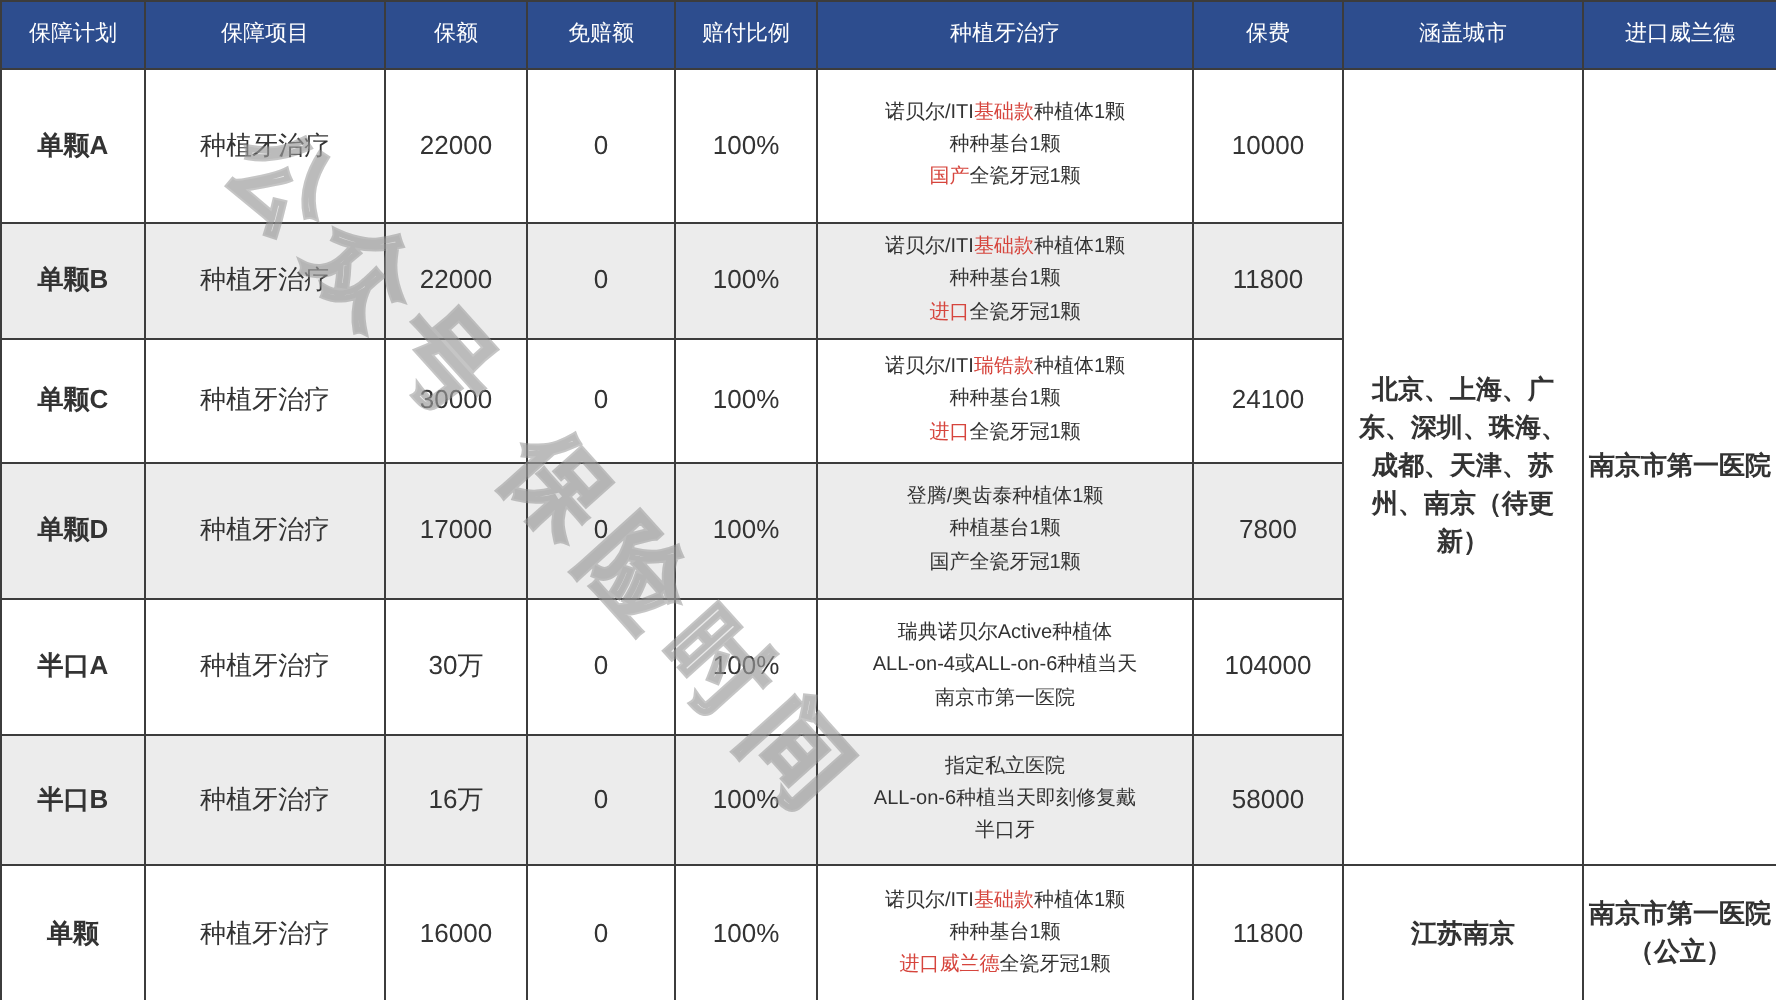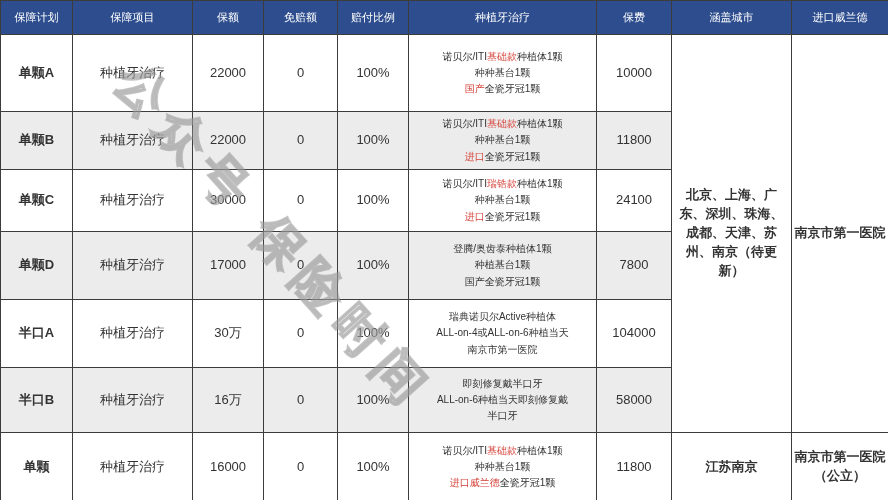--- a/index.html
+++ b/index.html
@@ -167,21 +167,21 @@
   </tr>
 
   <tr class="r6 alt">
     <td class="plan">半口B</td>
     <td>种植牙治疗</td>
     <td>16万</td>
     <td>0</td>
     <td>100%</td>
     <td>
           <div class="treat">
-            <div><span class="seg">即刻修复戴半口牙</span></div>
+            <div><span class="seg">指定私立医院</span></div>
             <div><span class="seg">ALL-on-6种植当天即刻修复戴</span></div>
             <div><span class="seg">半口牙</span></div>
           </div>
         </td>
     <td>58000</td>
   </tr>
 
   <tr class="r7">
     <td class="plan">单颗</td>
     <td>种植牙治疗</td>

